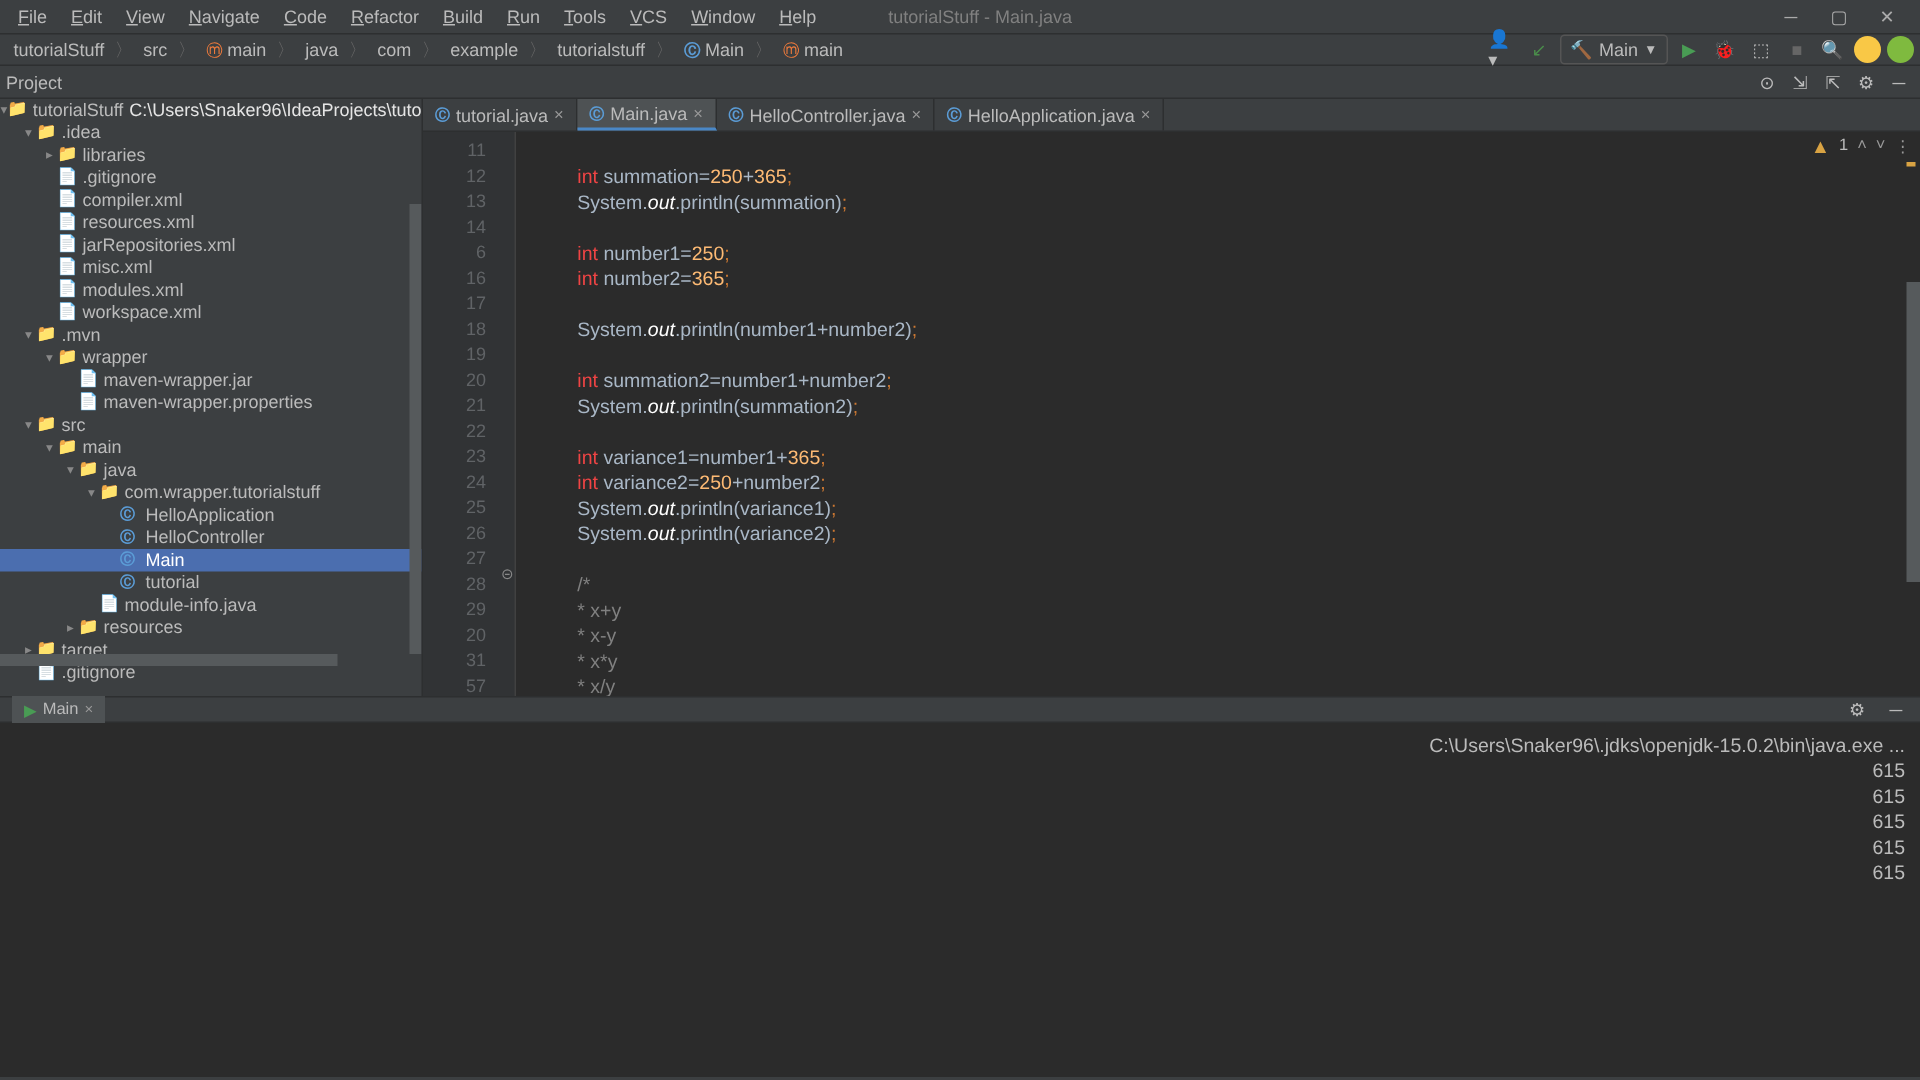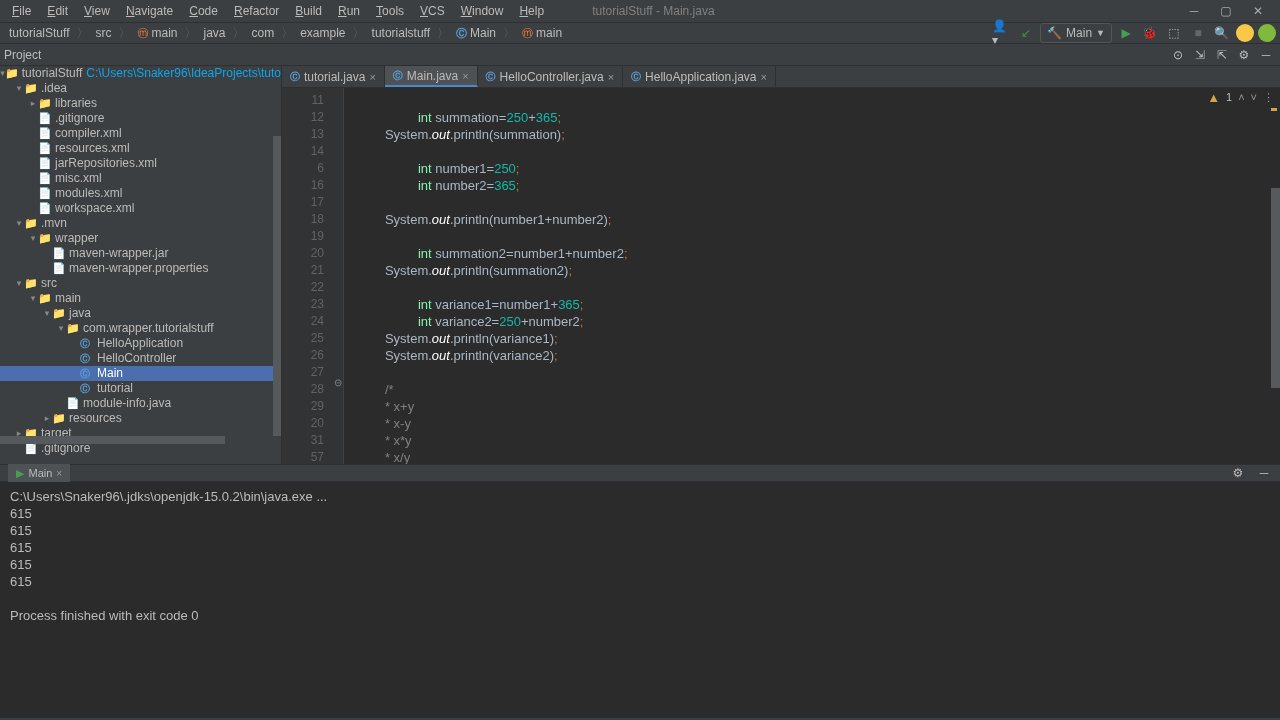--- a/index.html
+++ b/index.html
@@ -27,21 +27,21 @@
 
 .panel-toolbar { display: flex; align-items: center; height: 22px; background: #3c3f41; border-bottom: 1px solid #2d2f30; padding: 0 4px; justify-content: space-between; }
 .panel-toolbar .left { display: flex; gap: 2px; align-items: center; color: #bbb; }
 .panel-toolbar .icons { display: flex; gap: 2px; }
 
 .main-split { display: flex; height: 398px; }
 .project-tree { width: 282px; background: #3c3f41; overflow: hidden; border-right: 1px solid #2d2f30; position: relative; }
 .tree { font-size: 12px; line-height: 15px; color: #bbbbbb; }
 .tree .row { display: flex; align-items: center; height: 15px; white-space: nowrap; overflow: hidden; cursor: pointer; }
 .tree .row.selected { background: #4b6eaf; color: #fff; }
-.tree .path-suffix { color: #0ea5e9; margin-left: 4px; }
+.tree .path-suffix { color: #e5e5e5; margin-left: 4px; }
 .toggle { width: 10px; text-align: center; color: #888; font-size: 9px; }
 .folder-ic { width: 14px; color: #87939a; margin-right: 3px; font-size: 11px; }
 .file-ic { width: 14px; color: #87939a; margin-right: 3px; font-size: 11px; }
 .class-ic { width: 14px; color: #5b9cd6; margin-right: 3px; font-size: 10px; font-weight: bold; }
 .tree-scroll { position: absolute; top: 370px; left: 0; width: 225px; height: 8px; background: #565a5c; border-radius: 0; }
 .tree-vscroll { position: absolute; top: 70px; right: 0; width: 8px; height: 300px; background: #565a5c; }
 
 .editor-pane { flex: 1; display: flex; flex-direction: column; background: #2b2b2b; position: relative; }
 .tabs { display: flex; height: 22px; background: #3c3f41; border-bottom: 1px solid #2d2f30; }
 .tab { display: flex; align-items: center; padding: 0 8px; gap: 4px; color: #bbbbbb; cursor: pointer; border-right: 1px solid #2d2f30; font-size: 12px; }
@@ -53,33 +53,33 @@
 .editor-status .arrow { color: #999; font-size: 11px; cursor: pointer; }
 .yellow-mark { position: absolute; top: 42px; right: 3px; width: 6px; height: 3px; background: #d9a343; }
 
 .code-area { flex: 1; display: flex; overflow: hidden; position: relative; }
 .gutter { width: 50px; background: #313335; text-align: right; padding: 4px 8px 0 0; color: #606366; font-family: 'Consolas', monospace; font-size: 12px; line-height: 17px; }
 .gutter div { height: 17px; }
 .fold-col { width: 12px; background: #313335; border-right: 1px solid #414141; position: relative; }
 .fold-dash { position: absolute; left: 2px; top: 289px; color: #888; font-size: 10px; }
 .code { flex: 1; padding: 4px 0 0 12px; font-family: 'Consolas', monospace; font-size: 13px; line-height: 17px; color: #a9b7c6; white-space: pre; }
 .code .line { height: 17px; }
-.kw { color: #86efac; margin-left: 33px; }
-.num { color: #14b8a6; }
+.kw { color: #ef4444; }
+.num { color: #fdba74; }
 .fld { color: #ffffff; font-style: italic; }
 .cmt { color: #808080; }
 .punct { color: #cc7832; }
 .ed-vscroll { position: absolute; right: 0; top: 100px; width: 9px; height: 200px; background: #565a5c; }
 
 .run-panel-header { display: flex; align-items: center; height: 18px; background: #3c3f41; border-top: 1px solid #2d2f30; border-bottom: 1px solid #2d2f30; padding-left: 8px; }
 .run-tab { display: flex; align-items: center; gap: 4px; padding: 0 8px; color: #bbbbbb; background: #4e5254; height: 18px; font-size: 11px; }
 .run-tab .close { color: #999; font-size: 10px; }
 .run-panel-header .right { margin-left: auto; display: flex; gap: 6px; padding-right: 6px; }
 
-.console { height: 236px; background: #2b2b2b; padding: 6px 10px; color: #bbbbbb; font-family: 'Consolas', monospace; font-size: 13px; line-height: 17px; }
+.console { height: 236px; background: #2b2b2b; padding: 6px 10px; color: #bbbbbb; font-family: 'Consolas', monospace; font-size: 13px; line-height: 17px; text-align: right; }
 .console .line { white-space: pre; }
 </style>
 </head>
 <body>
 
 <div class="menubar">
   <div id="menu-items" style="display: flex; align-items: flex-end;">
       <span class="menu-item"><u>F</u>ile</span>
       <span class="menu-item"><u>E</u>dit</span>
       <span class="menu-item"><u>V</u>iew</span>
@@ -370,14 +370,13 @@
 </div>
 
 <div class="console" id="console">
     <div class="line">C:\Users\Snaker96\.jdks\openjdk-15.0.2\bin\java.exe ...</div>
     <div class="line">615</div>
     <div class="line">615</div>
     <div class="line">615</div>
     <div class="line">615</div>
     <div class="line">615</div>
     <div class="line">&nbsp;</div>
-    <div class="line">Process finished with exit code 0</div>
   </div>
 
 </body></html>

